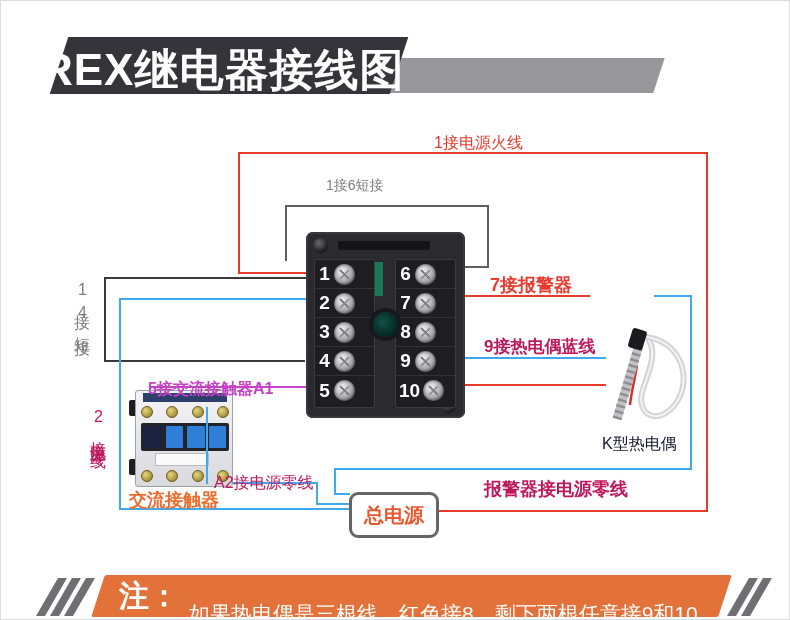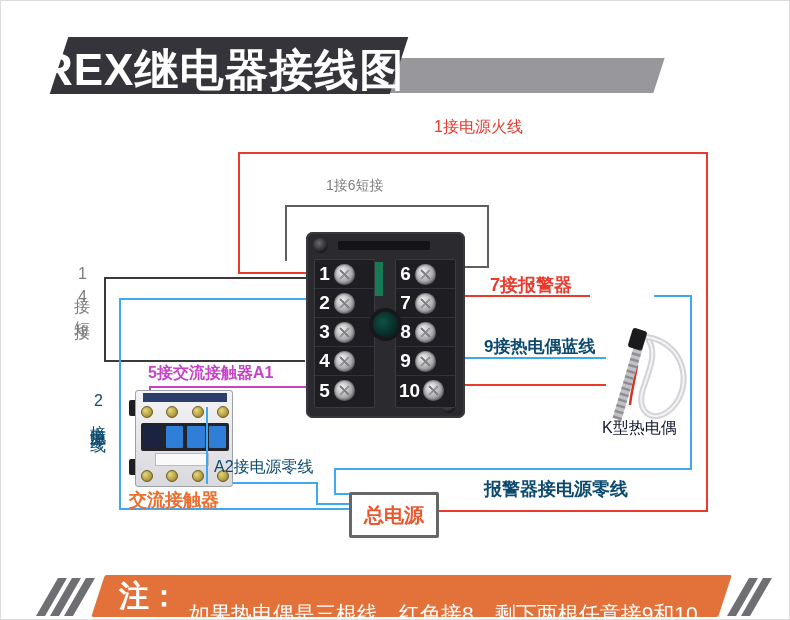--- a/index.html
+++ b/index.html
@@ -20,29 +20,29 @@
   
   .wh { position:absolute; height:2px; z-index:1; }
   .wv { position:absolute; width:2px; z-index:1; }
   .red  { background:#e83a2d; }
   .blue { background:#3fa9f0; }
   .mag  { background:#c643c6; }
   .g16  { background:#5f5f5f; }
   .d14  { background:#3a3a3a; }
   
   .lbl { position:absolute; white-space:nowrap; z-index:4; }
-  .lred { color:#e83a2d; } .lblue { color:#0c4a6e; } .lmag { color:#c643c6; }
+  .lred { color:#e83a2d; } .lblue { color:#be185d; } .lmag { color:#c643c6; }
   .lgray { color:#7d7d7d; } .lorange { color:#ed6c2d; } .ldark { color:#0f172a; }
   .vert { writing-mode:vertical-lr; text-orientation:upright; letter-spacing:3px; }
   
   .alarm-box { position:absolute; left:587px; top:282px; width:66px; height:27px;
     background:#fff; border:2px solid #8a8a8a; border-radius:3px; z-index:5;
     display:flex; align-items:center; justify-content:center; font-size:16px; color:#555; }
   .power-box { position:absolute; left:348px; top:491px; width:84px; height:40px;
-    background:#fff; border:3px solid #666; border-radius:2px; z-index:5;
+    background:#fff; border:3px solid #666; border-radius:9px; z-index:5;
     display:flex; align-items:center; justify-content:center; font-size:20px;
     font-weight:600; color:#e8582e; }
   
   .relay { position:absolute; left:305px; top:231px; width:159px; height:186px;
     background:#2a2a2f; border-radius:7px; box-shadow:inset 0 0 0 2px #38383e; z-index:2; }
   .rl-screw { position:absolute; width:15px; height:15px; border-radius:50%;
     background:radial-gradient(circle at 40% 35%, #6a6a70, #1a1a1e 70%); }
   .rl-screw.tl { left:7px; top:6px; } .rl-screw.br { right:9px; bottom:5px; }
   .rl-topbar { position:absolute; left:32px; top:9px; width:92px; height:9px;
     background:#141417; border-radius:2px; }
@@ -85,21 +85,21 @@
   .thermo { position:absolute; left:596px; top:314px; width:108px; height:122px; z-index:2; }
   
   .slash { position:absolute; top:577px; width:9px; height:38px; background:#6e6e73;
     transform:skewX(-30deg); z-index:2; }
   .note-banner { position:absolute; left:97px; top:574px; width:627px; height:42px;
     background:#e2713a; transform:skewX(-18deg); border-radius:2px; z-index:2; }
   .note-text { position:absolute; left:118px; top:575px; width:600px; height:40px; z-index:3;
     display:flex; align-items:center; gap:10px; color:#fff; }
   .note-prefix { font-size:30px; font-weight:bold; }
   .note-body { font-size:21px;margin-top:36px; }
-  .f16 { font-size:16px; } .f14 { font-size:14px; } .f17 { font-size:17px; }
+  .f16 { font-size:16px;margin-top:16px; } .f14 { font-size:14px; } .f17 { font-size:17px; }
   .f18 { font-size:18px; } .f19 { font-size:18px; }
   .sb { font-weight:600; }
 </style>
 </head>
 <body>
 
 <div class="page">
 
   <div class="banner-dark"></div>
   <div class="banner-gray"></div>

